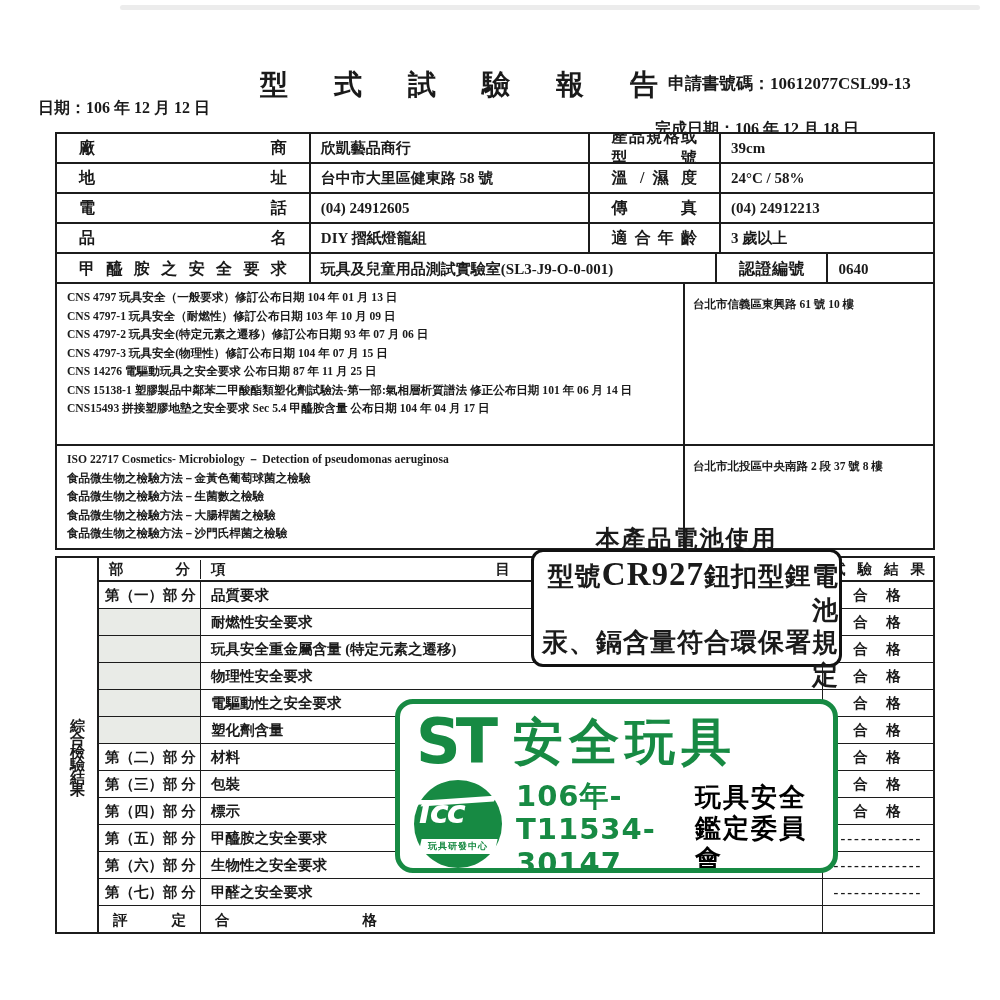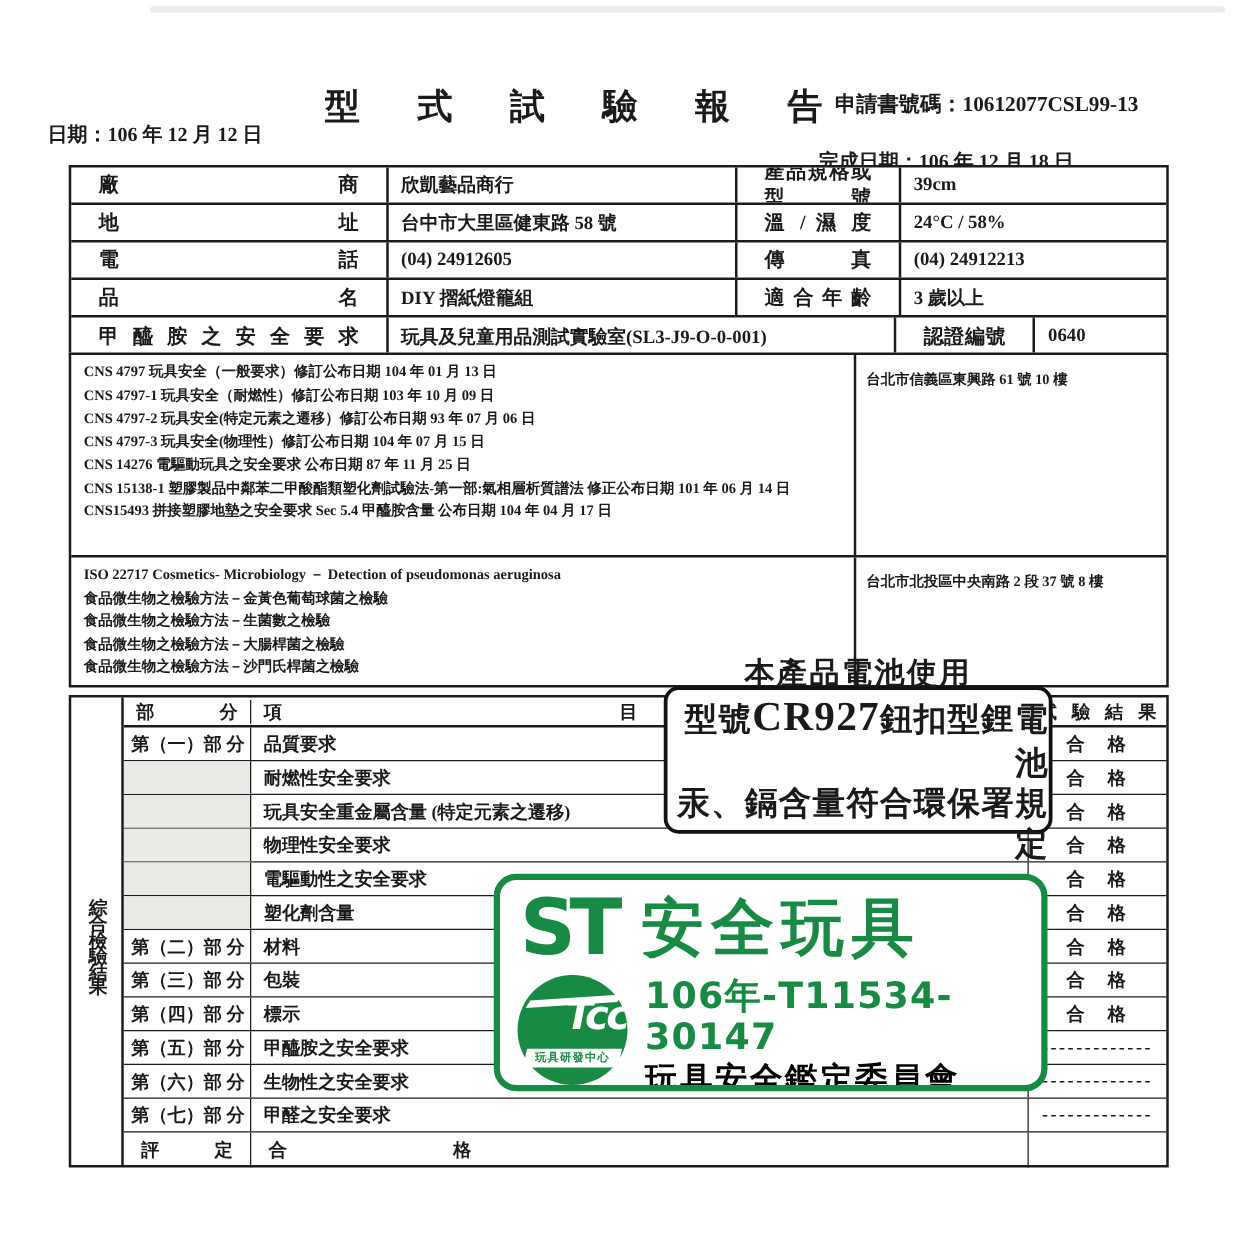--- a/index.html
+++ b/index.html
@@ -80,29 +80,29 @@
   
   .st-box{left:395px;top:699px;width:443px;height:174px;background:#fff;
           border:5px solid #178a43;border-radius:18px;z-index:6;box-sizing:border-box;overflow:hidden;}
   .st-row1{display:flex;align-items:center;gap:20px;padding:2px 10px 0 16px;height:72px;}
   .st-glyph{font-family:"DejaVu Sans","Liberation Sans",sans-serif;font-size:62px;font-weight:900;
             color:#178a43;letter-spacing:-5px;line-height:1;}
   .st-name{font-family:"DejaVu Sans","Liberation Sans",sans-serif;font-size:50px;font-weight:900;
            color:#178a43;letter-spacing:6px;line-height:1;}
   .st-row2{display:flex;padding:2px 10px 0 14px;gap:14px;}
   .tcc-circle{width:88px;height:88px;border-radius:50%;background:#178a43;position:relative;flex:0 0 auto;}
-  .tcc-text{position:absolute;left:0;right:0;top:16px;text-align:right;color:#fff;
+  .tcc-text{position:absolute;left:0;right:0;top:16px;text-align:left;color:#fff;
             font-family:"DejaVu Sans","Liberation Sans",sans-serif;font-size:32px;font-weight:900;
             font-style:italic;line-height:1;letter-spacing:-2px;}
   .tcc-bar{position:absolute;left:10px;top:18px;width:70px;height:6px;background:#fff;transform:skewX(-35deg) rotate(-4deg);}
   .tcc-ribbon{position:absolute;left:6px;right:6px;bottom:14px;height:15px;background:#fff;
               transform:skewX(-12deg);display:flex;align-items:center;justify-content:center;}
   .tcc-ribbon span{font-family:"DejaVu Sans","Liberation Sans",sans-serif;font-size:9px;font-weight:900;
                    color:#178a43;transform:skewX(12deg);letter-spacing:1px;}
-  .st-info{display:flex;flex-direction:column;justify-content:flex-end;padding-top:0;}
+  .st-info{display:flex;flex-direction:row;justify-content:flex-end;padding-top:0;}
   .st-cert{font-family:"DejaVu Sans","Liberation Sans",sans-serif;font-size:29px;font-weight:600;
            color:#178a43;letter-spacing:1px;line-height:1.15;}
   .st-committee{font-family:"DejaVu Sans","Liberation Sans",sans-serif;font-size:26px;font-weight:900;
                 color:#000000;letter-spacing:2px;line-height:1.2;margin-top:2px;}
 </style>
 </head>
 <body>
 
 <div class="abs scan-artifact"></div>
 

